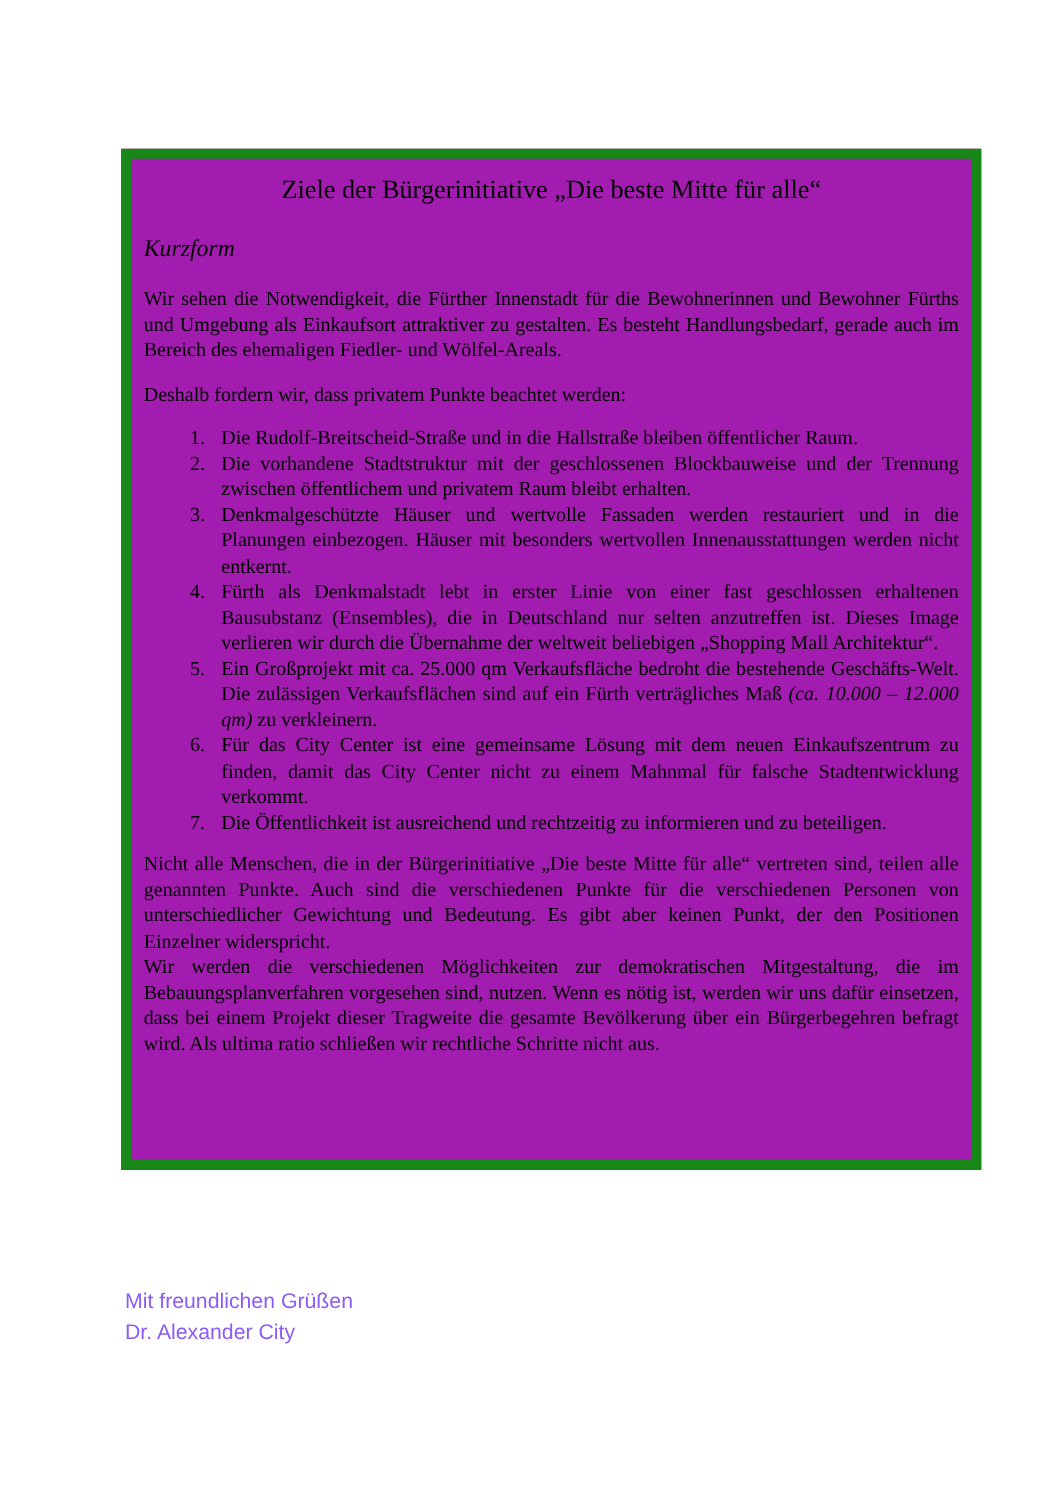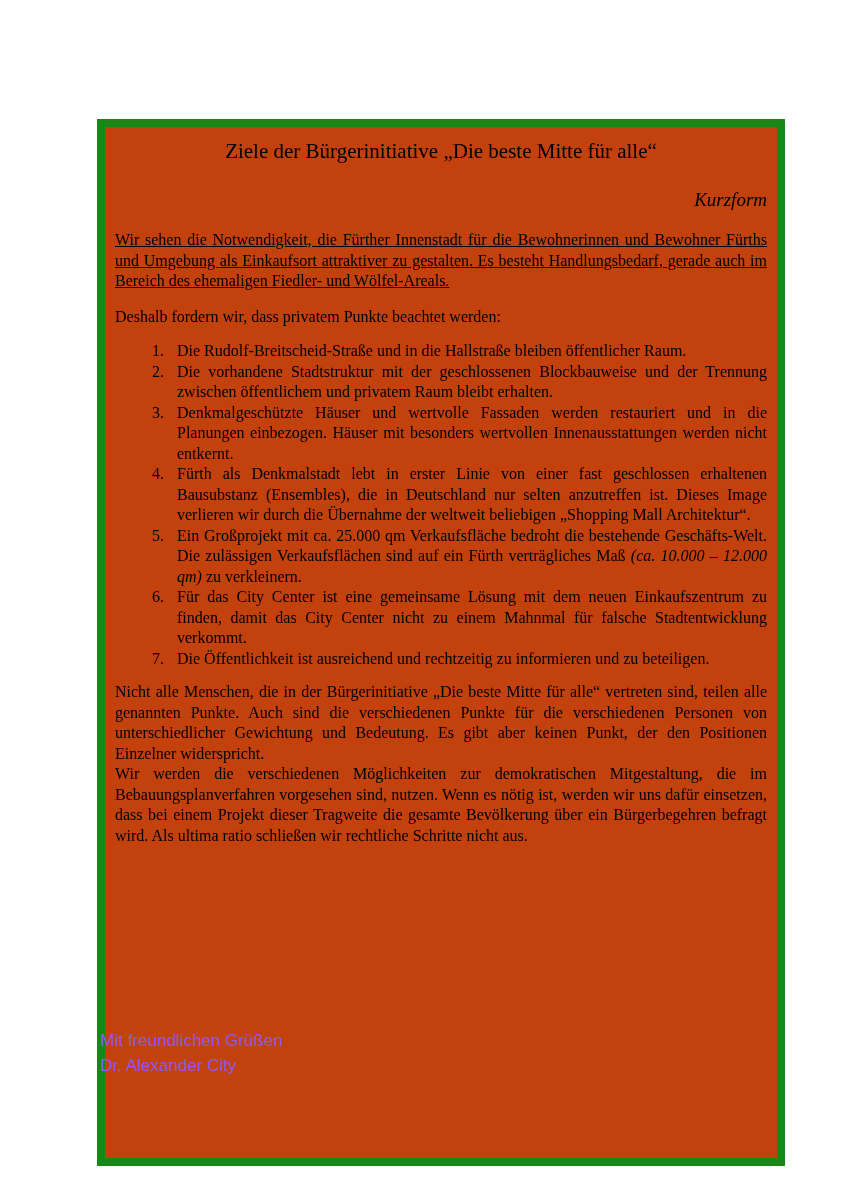--- a/index.html
+++ b/index.html
@@ -11,48 +11,48 @@
     width: 846px;
     height: 1197px;
     position: relative;
     color: #000000;
   }
   .doc-box {
     position: absolute;
     left: 97px;
     top: 119px;
     width: 688px;
-    height: 1047px;
+    height: 817px;
     box-sizing: border-box;
     border: 8px solid #178717;
     padding: 0 10px;
-    background: #c2410c;
+    background: #a21caf;
     font-family: "Liberation Serif", serif;
   }
   .doc-title {
     margin-top: 11px;
     font-size: 21px;
     line-height: 26px;
     text-align: center;
     font-weight: normal;
   }
   .doc-subtitle {
     margin-top: 24px;
     font-size: 19px;
     line-height: 24px;
-    text-align: right;
+    text-align: left;
     font-style: italic;
   }
   .body-text, .body-text p {
     font-size: 16px;
     line-height: 20.5px;
     text-align: justify;
   }
   p { margin: 0; }
-  .intro { margin-top: 18px; text-decoration: underline; }
+  .intro { margin-top: 18px; }
   .demands-intro { margin-top: 15px; text-align: left; }
   .demands-list { margin-top: 14px; }
   .list-item { display: flex; }
   .list-num {
     flex: 0 0 25px;
     margin-left: 37px;
     text-align: left;
   }
   .list-text { flex: 1; text-align: justify; }
   .em-italic { font-style: italic; }

